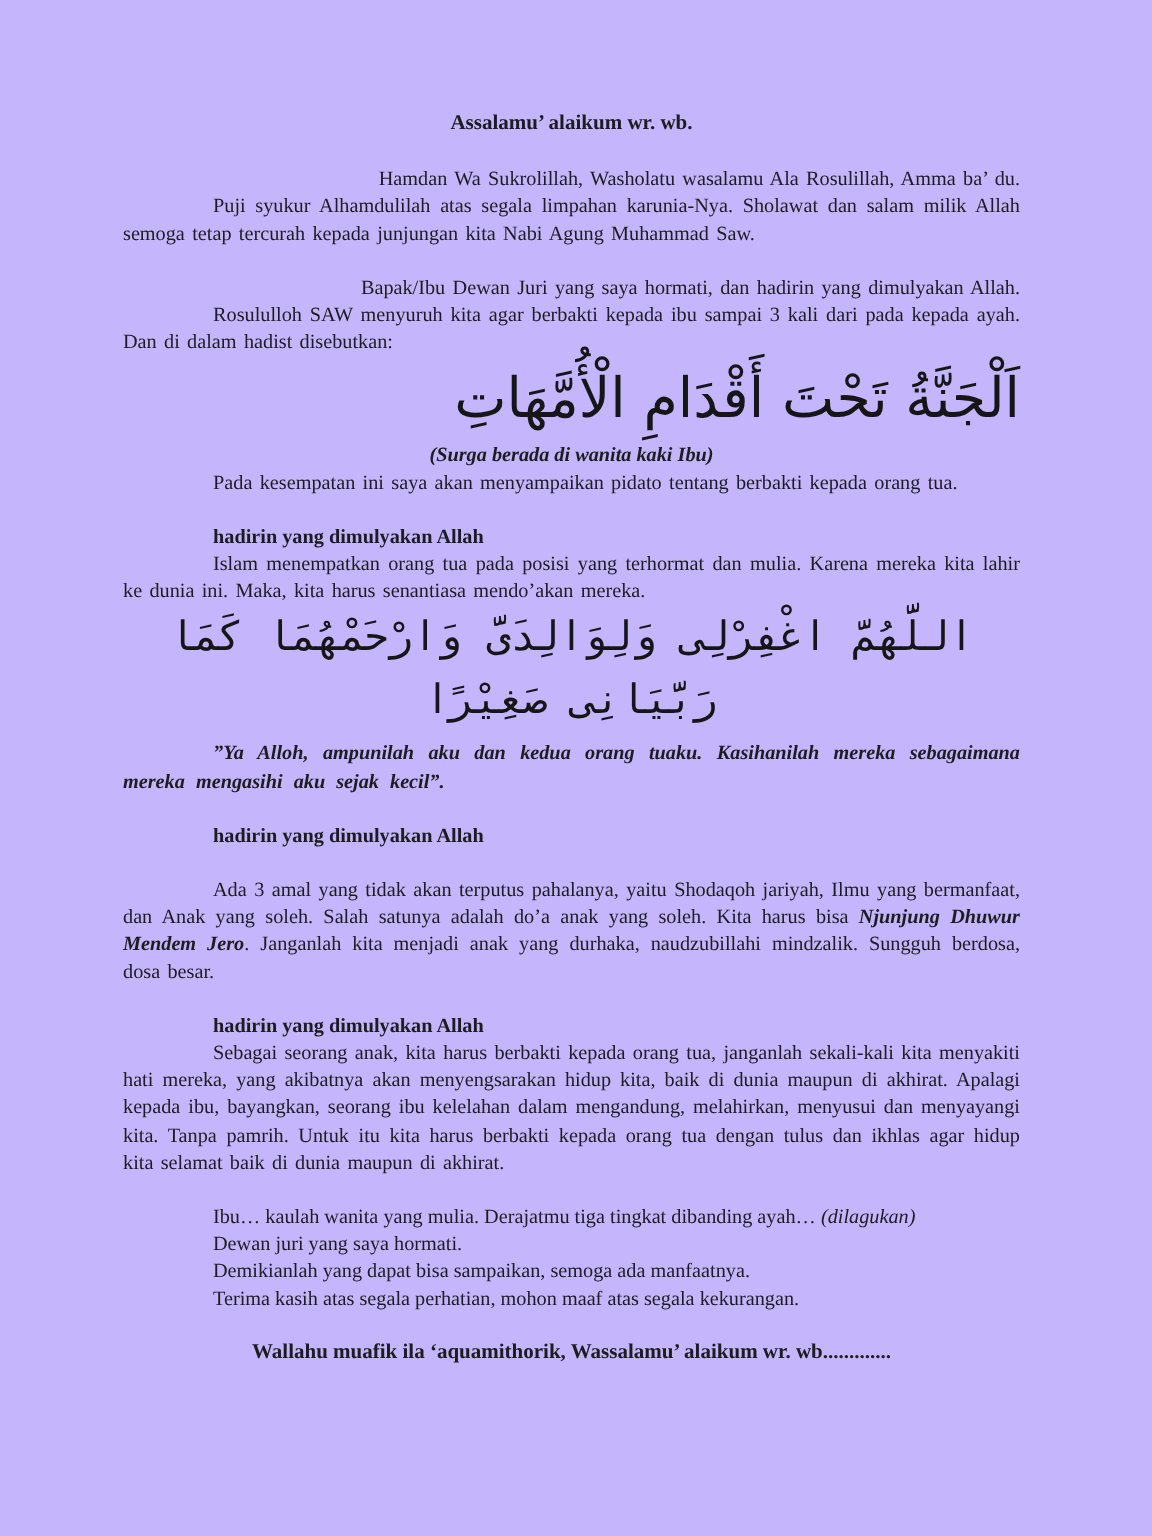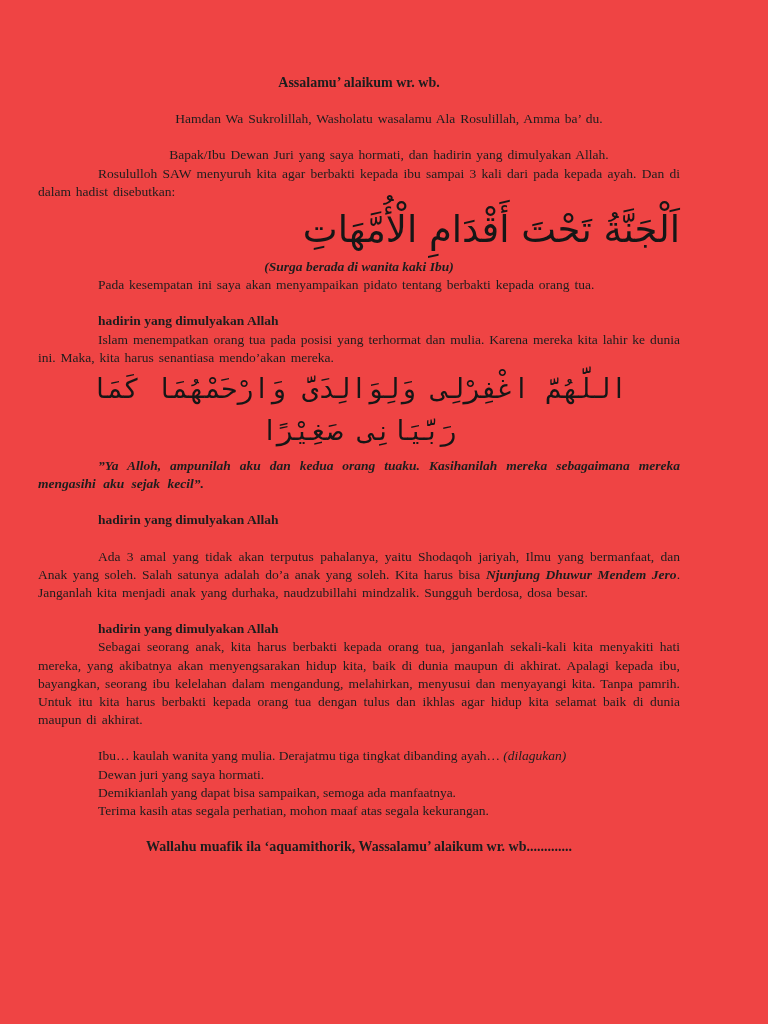--- a/index.html
+++ b/index.html
@@ -4,42 +4,42 @@
 <style>
   html, body {
     margin: 0;
     padding: 0;
     background: #ffffff;
   }
   .page {
     position: relative;
     width: 768px;
     height: 1024px;
-    background: #ef4444;
+    background: #c4b5fd;
     box-sizing: border-box;
-    padding: 74px 88px 0 38px;
+    padding: 74px 88px 0 82px;
     font-family: "Liberation Serif", serif;
     font-size: 13.5px;
     line-height: 18.2px;
     color: #1d1d1d;
     overflow: hidden;
   }
   p { margin: 0; }
   .title {
     text-align: center;
     font-weight: bold;
     font-size: 14px;
   }
   .blank { height: 18px; }
   .para {
     text-align: justify;
     text-indent: 60px;
     word-spacing: 1.5px;
   }
-  .single { text-align: center; }
+  .single { text-align: right; }
   .heading {
     font-weight: bold;
     text-indent: 60px;
   }
   .arabic-large {
     direction: rtl;
     text-align: right;
     font-family: "DejaVu Sans", sans-serif;
     font-size: 37px;
     line-height: 52px;
@@ -83,20 +83,21 @@
 </head>
 <body>
 
 <div class="page">
 
   <p class="title">Assalamu’ alaikum wr. wb.</p>
 
   <div class="blank"></div>
 
   <p class="para single">Hamdan Wa Sukrolillah, Washolatu wasalamu Ala Rosulillah, Amma ba’ du.</p>
+  <p class="para">Puji syukur Alhamdulilah atas segala limpahan karunia-Nya. Sholawat dan salam milik Allah semoga tetap tercurah kepada junjungan kita Nabi Agung Muhammad Saw.</p>
 
   <div class="blank"></div>
 
   <p class="para single">Bapak/Ibu Dewan Juri yang saya hormati, dan hadirin yang dimulyakan Allah.</p>
   <p class="para">Rosululloh SAW menyuruh kita agar berbakti kepada ibu sampai 3 kali dari pada kepada ayah. Dan di dalam hadist disebutkan:</p>
 
   <p class="arabic-large">اَلْجَنَّةُ تَحْتَ أَقْدَامِ الْأُمَّهَاتِ</p>
   <p class="caption">(Surga berada di wanita kaki Ibu)</p>
 
   <p class="para">Pada kesempatan ini saya akan menyampaikan pidato tentang berbakti kepada orang tua.</p>

